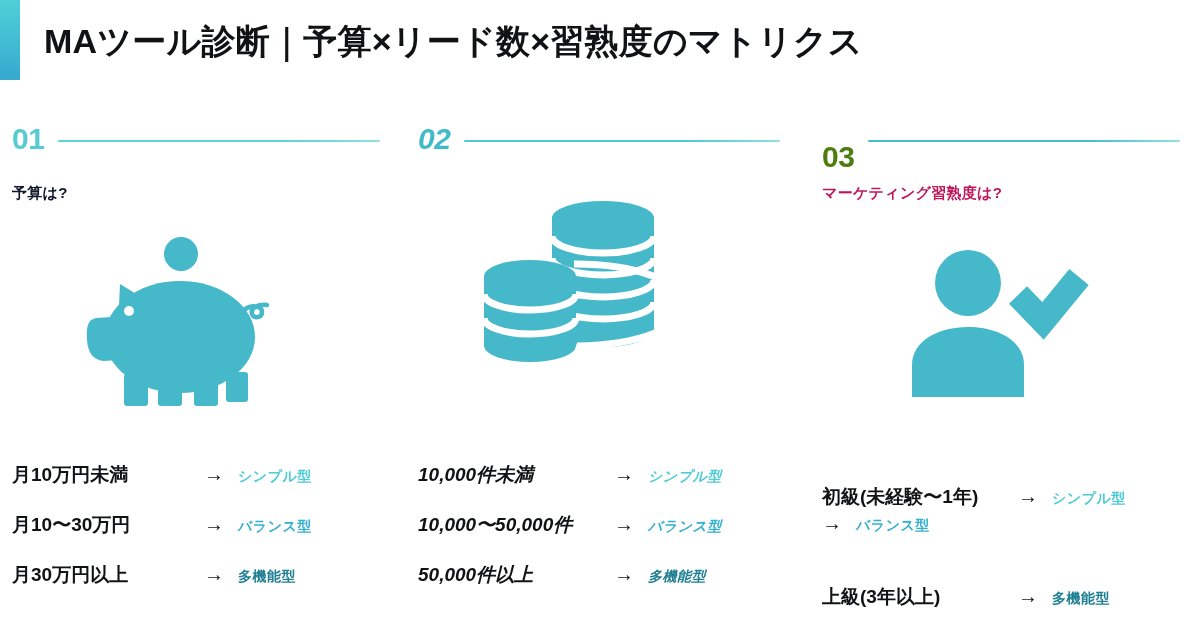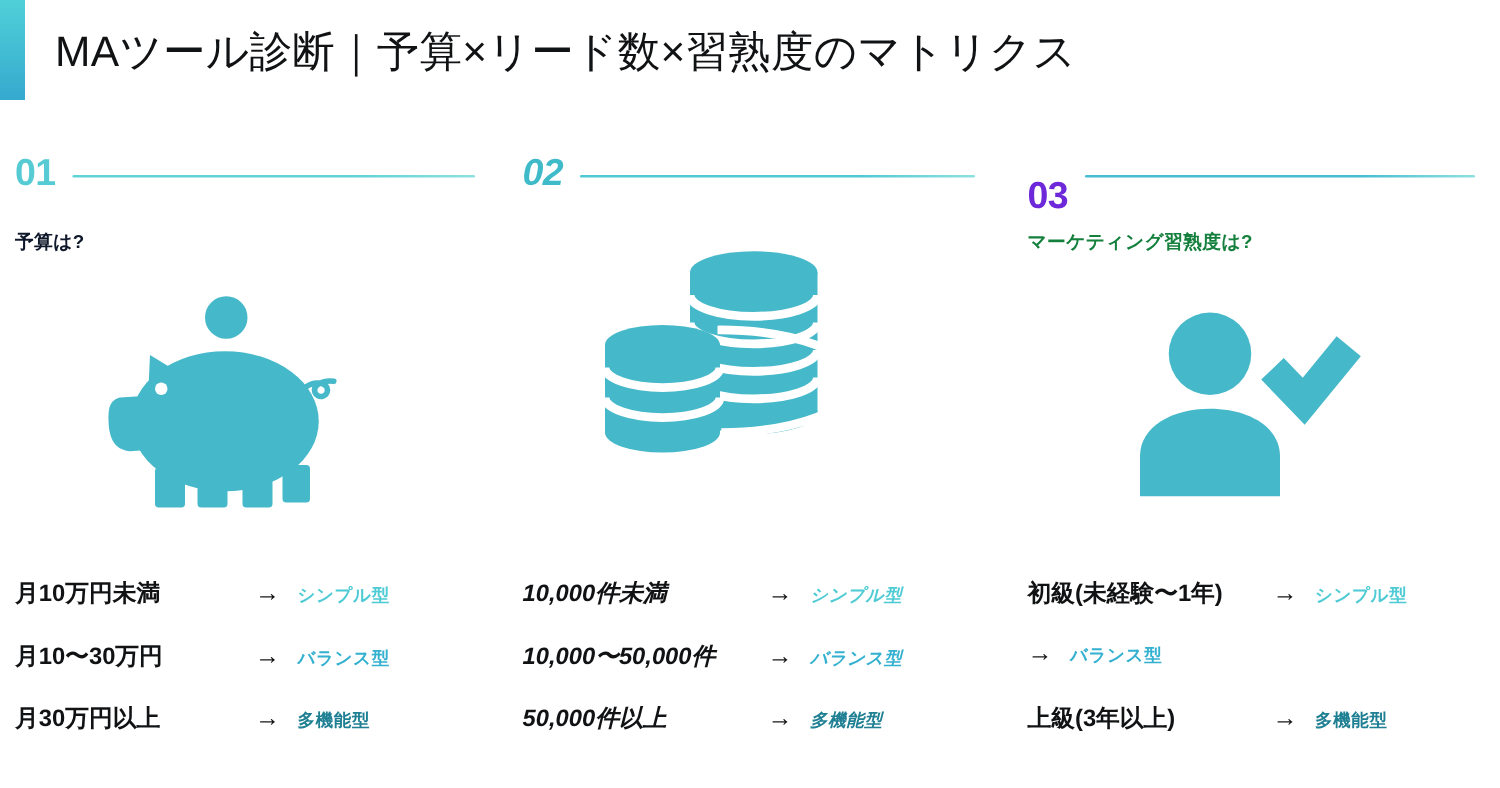--- a/index.html
+++ b/index.html
@@ -34,21 +34,21 @@
   }
   .page-title {
     position: absolute;
     left: 44px;
     top: 16px;
     width: 1120px;
     height: 52px;
     display: flex;
     align-items: center;
     font-size: 34px;
-    font-weight: normal;
+    font-weight: bold;
     color: #16181a;
     letter-spacing: 0.2px;
     white-space: nowrap;
   }
 
   
   .columns {
     position: absolute;
     left: 0;
     top: 110px;
@@ -126,21 +126,21 @@
   }
   .row-cond {
     font-size: 19px;
     font-weight: bold;
     color: #101214;
     white-space: nowrap;
     flex: 0 0 auto;
   }
   .col-1 .row-cond { width: 192px; }
   .col-2 .row-cond { width: 196px; }
-  .col-3 .row-cond { width: 196px; }
+  .col-3 .row-cond { width: 196px; margin-top: 22px; }
 
   .row-arrow {
     font-size: 20px;
     color: #101214;
     flex: 0 0 auto;
     width: 34px;
     text-align: left;
     font-weight: normal;
   }
   .row-result {
@@ -261,24 +261,24 @@
         <div class="row">
           <span class="row-cond">50,000件以上</span>
           <span class="row-arrow">→</span>
           <span class="row-result" style="color:#1f7f93">多機能型</span>
         </div>
       </div>
     </div>
 
     <div class="column col-3">
       <div class="col-head">
-        <span class="col-num" style="color: #6d28d9; margin-top: 35px;">03</span>
+        <span class="col-num" style="color: #4d7c0f; margin-top: 35px;">03</span>
         <span class="col-rule" style="background: linear-gradient(90deg, rgb(70, 189, 208) 0%, rgb(70, 189, 208) 70%, rgb(143, 224, 224) 100%);"></span>
       </div>
-      <div class="col-sub" style="color: #15803d;">マーケティング習熟度は?</div>
+      <div class="col-sub" style="color: #be185d;">マーケティング習熟度は?</div>
 
       <div class="icon-area icon-3">
         <svg width="190" height="170" viewBox="0 0 190 170">
 
           <circle cx="62" cy="46" r="33" fill="#45b8c9"></circle>
 
           <path d="M6 160 L6 128 C6 104 32 90 62 90 C92 90 118 104 118 128 L118 160 Z" fill="#45b8c9"></path>
 
           <path d="M112 58 L137 84 L173 40" fill="none" stroke="#45b8c9" stroke-width="25" stroke-linejoin="miter" stroke-linecap="butt"></path>
         </svg>

